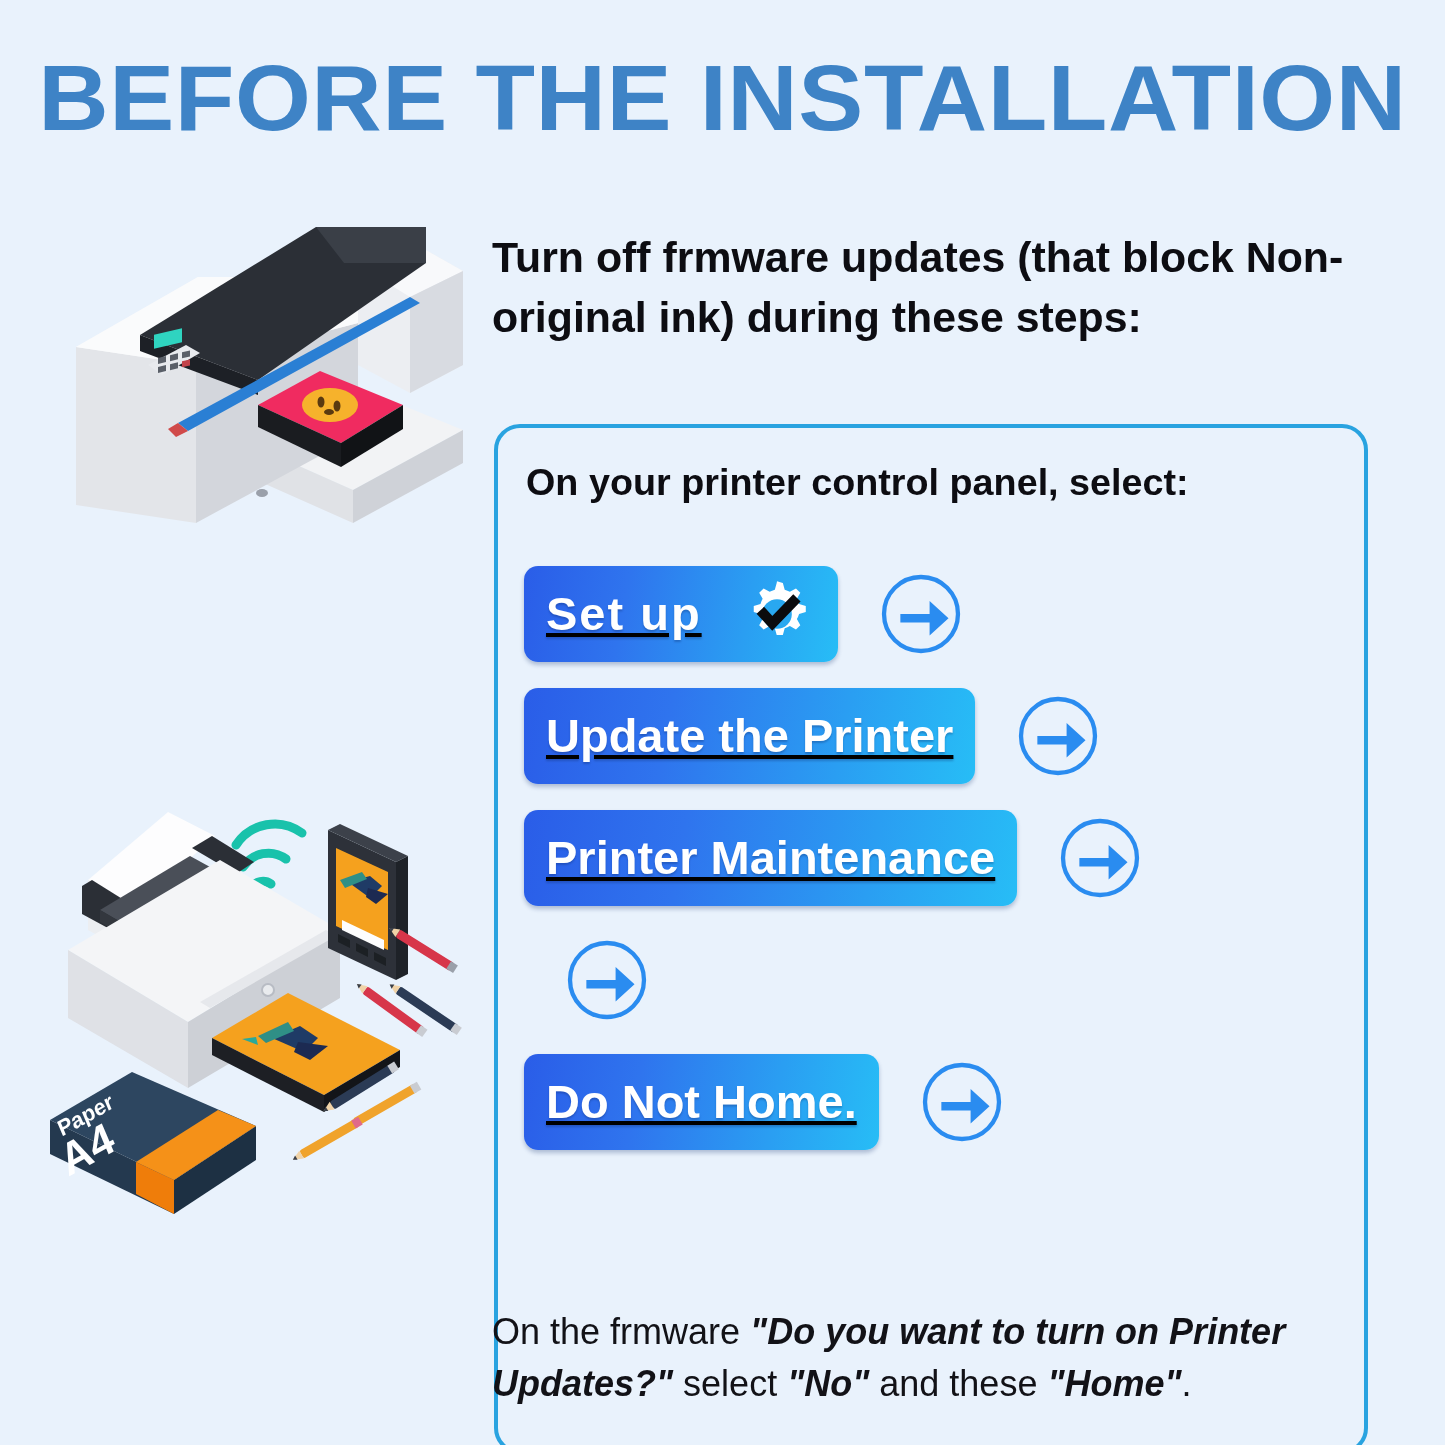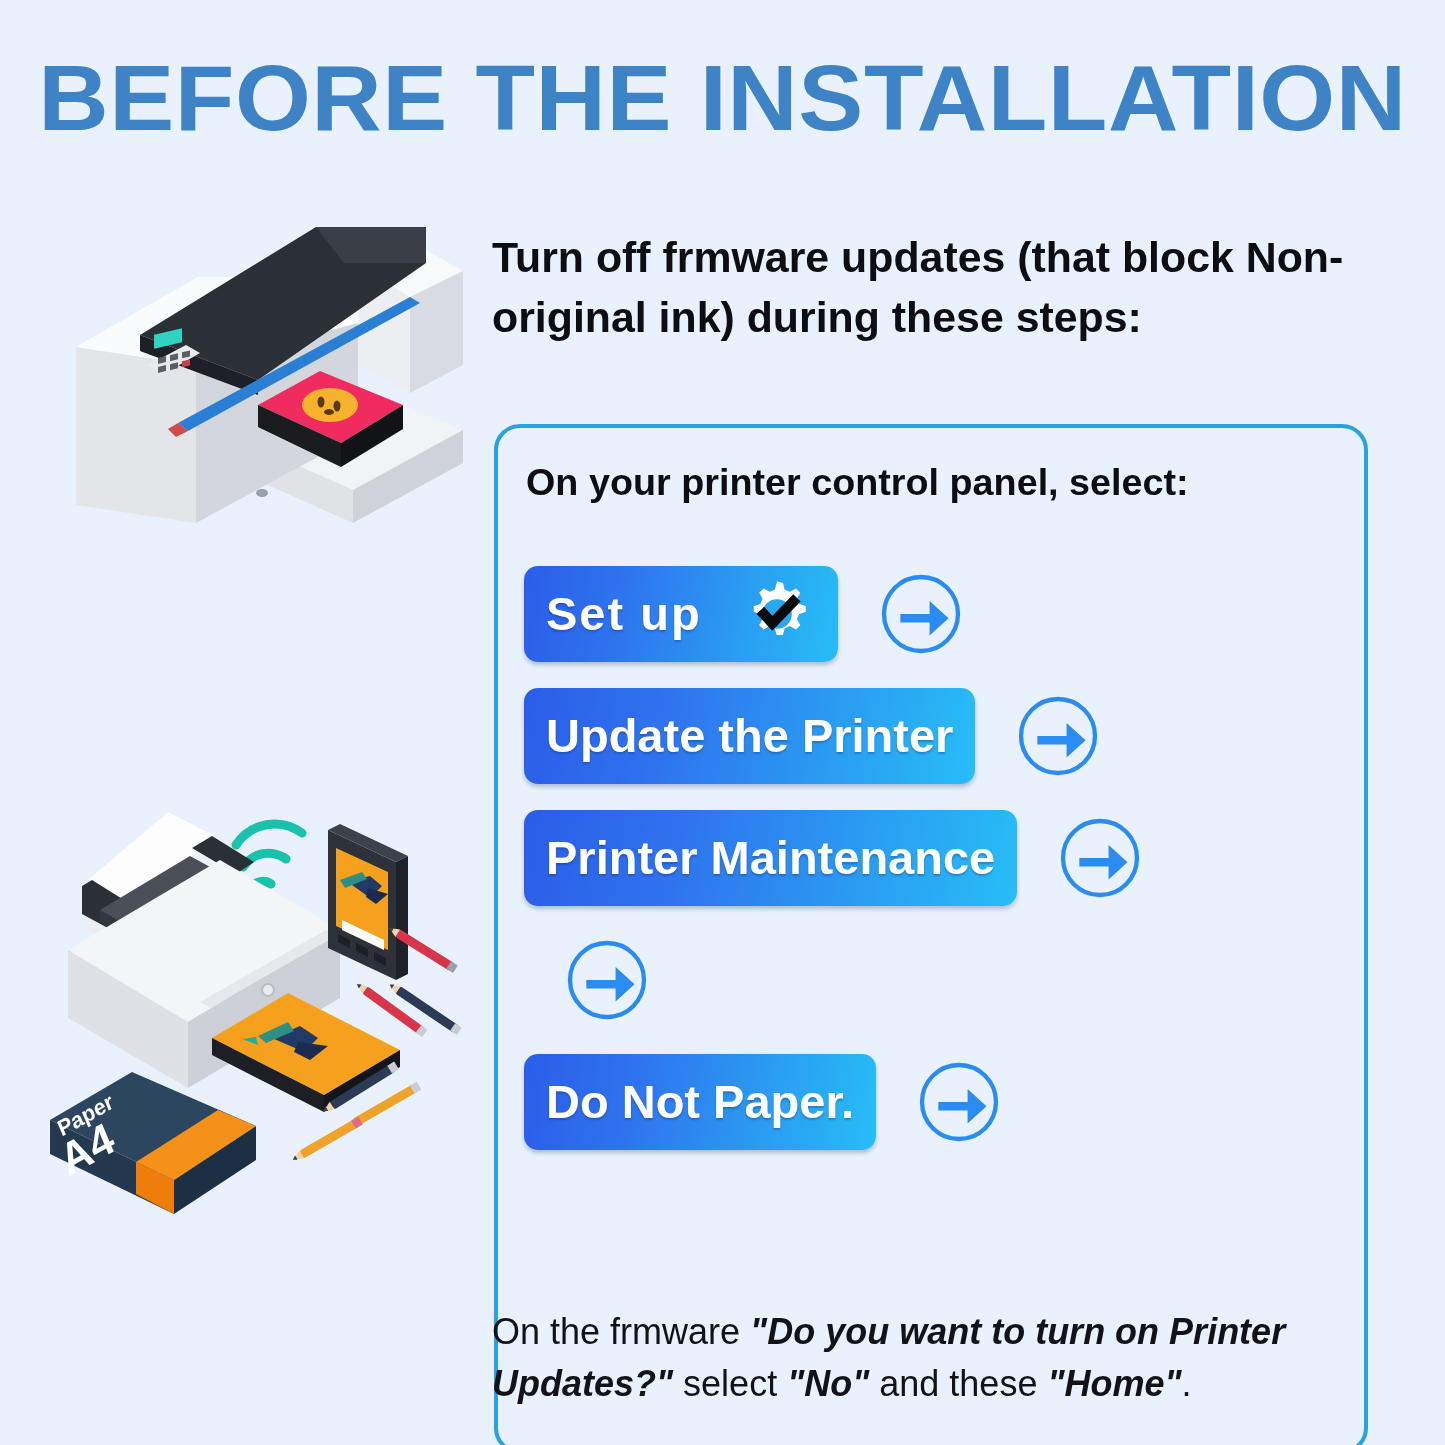--- a/index.html
+++ b/index.html
@@ -80,20 +80,21 @@
     left: 26px;
     top: 134px;
     width: 820px;
   }
   .step-row {
     position: relative;
     display: flex;
     align-items: center;
     margin-bottom: 18px;
     height: 104px;
+    text-decoration: underline;
   }
   .step-btn {
     display: inline-flex;
     align-items: center;
     height: 96px;
     padding: 0 22px 0 22px;
     border-radius: 14px;
     background: linear-gradient(100deg, #2a5de8 0%, #2f74ee 32%, #2a9ef2 70%, #27bdf6 100%);
     box-shadow: 0 3px 4px rgba(20,50,110,0.28);
     box-sizing: border-box;
@@ -276,21 +277,21 @@
       <span class="arrow-wrap">
         <svg width="86" height="86" viewBox="0 0 100 100">
           <circle cx="50" cy="50" r="43" fill="none" stroke="#2a8cf0" stroke-width="5"></circle>
           <path d="M26 50 h34 v-15 l22 20 -22 20 v-15 h-34 z" fill="#2a8cf0"></path>
         </svg>
       </span>
     </div>
 
     <div class="step-row">
       <div class="step-btn">
-        <span class="step-label">Do Not Paper.</span>
+        <span class="step-label">Do Not Home.</span>
       </div>
       <span class="arrow-wrap">
         <svg width="86" height="86" viewBox="0 0 100 100">
           <circle cx="50" cy="50" r="43" fill="none" stroke="#2a8cf0" stroke-width="5"></circle>
           <path d="M26 50 h34 v-15 l22 20 -22 20 v-15 h-34 z" fill="#2a8cf0"></path>
         </svg>
       </span>
     </div>
 
   </div>

